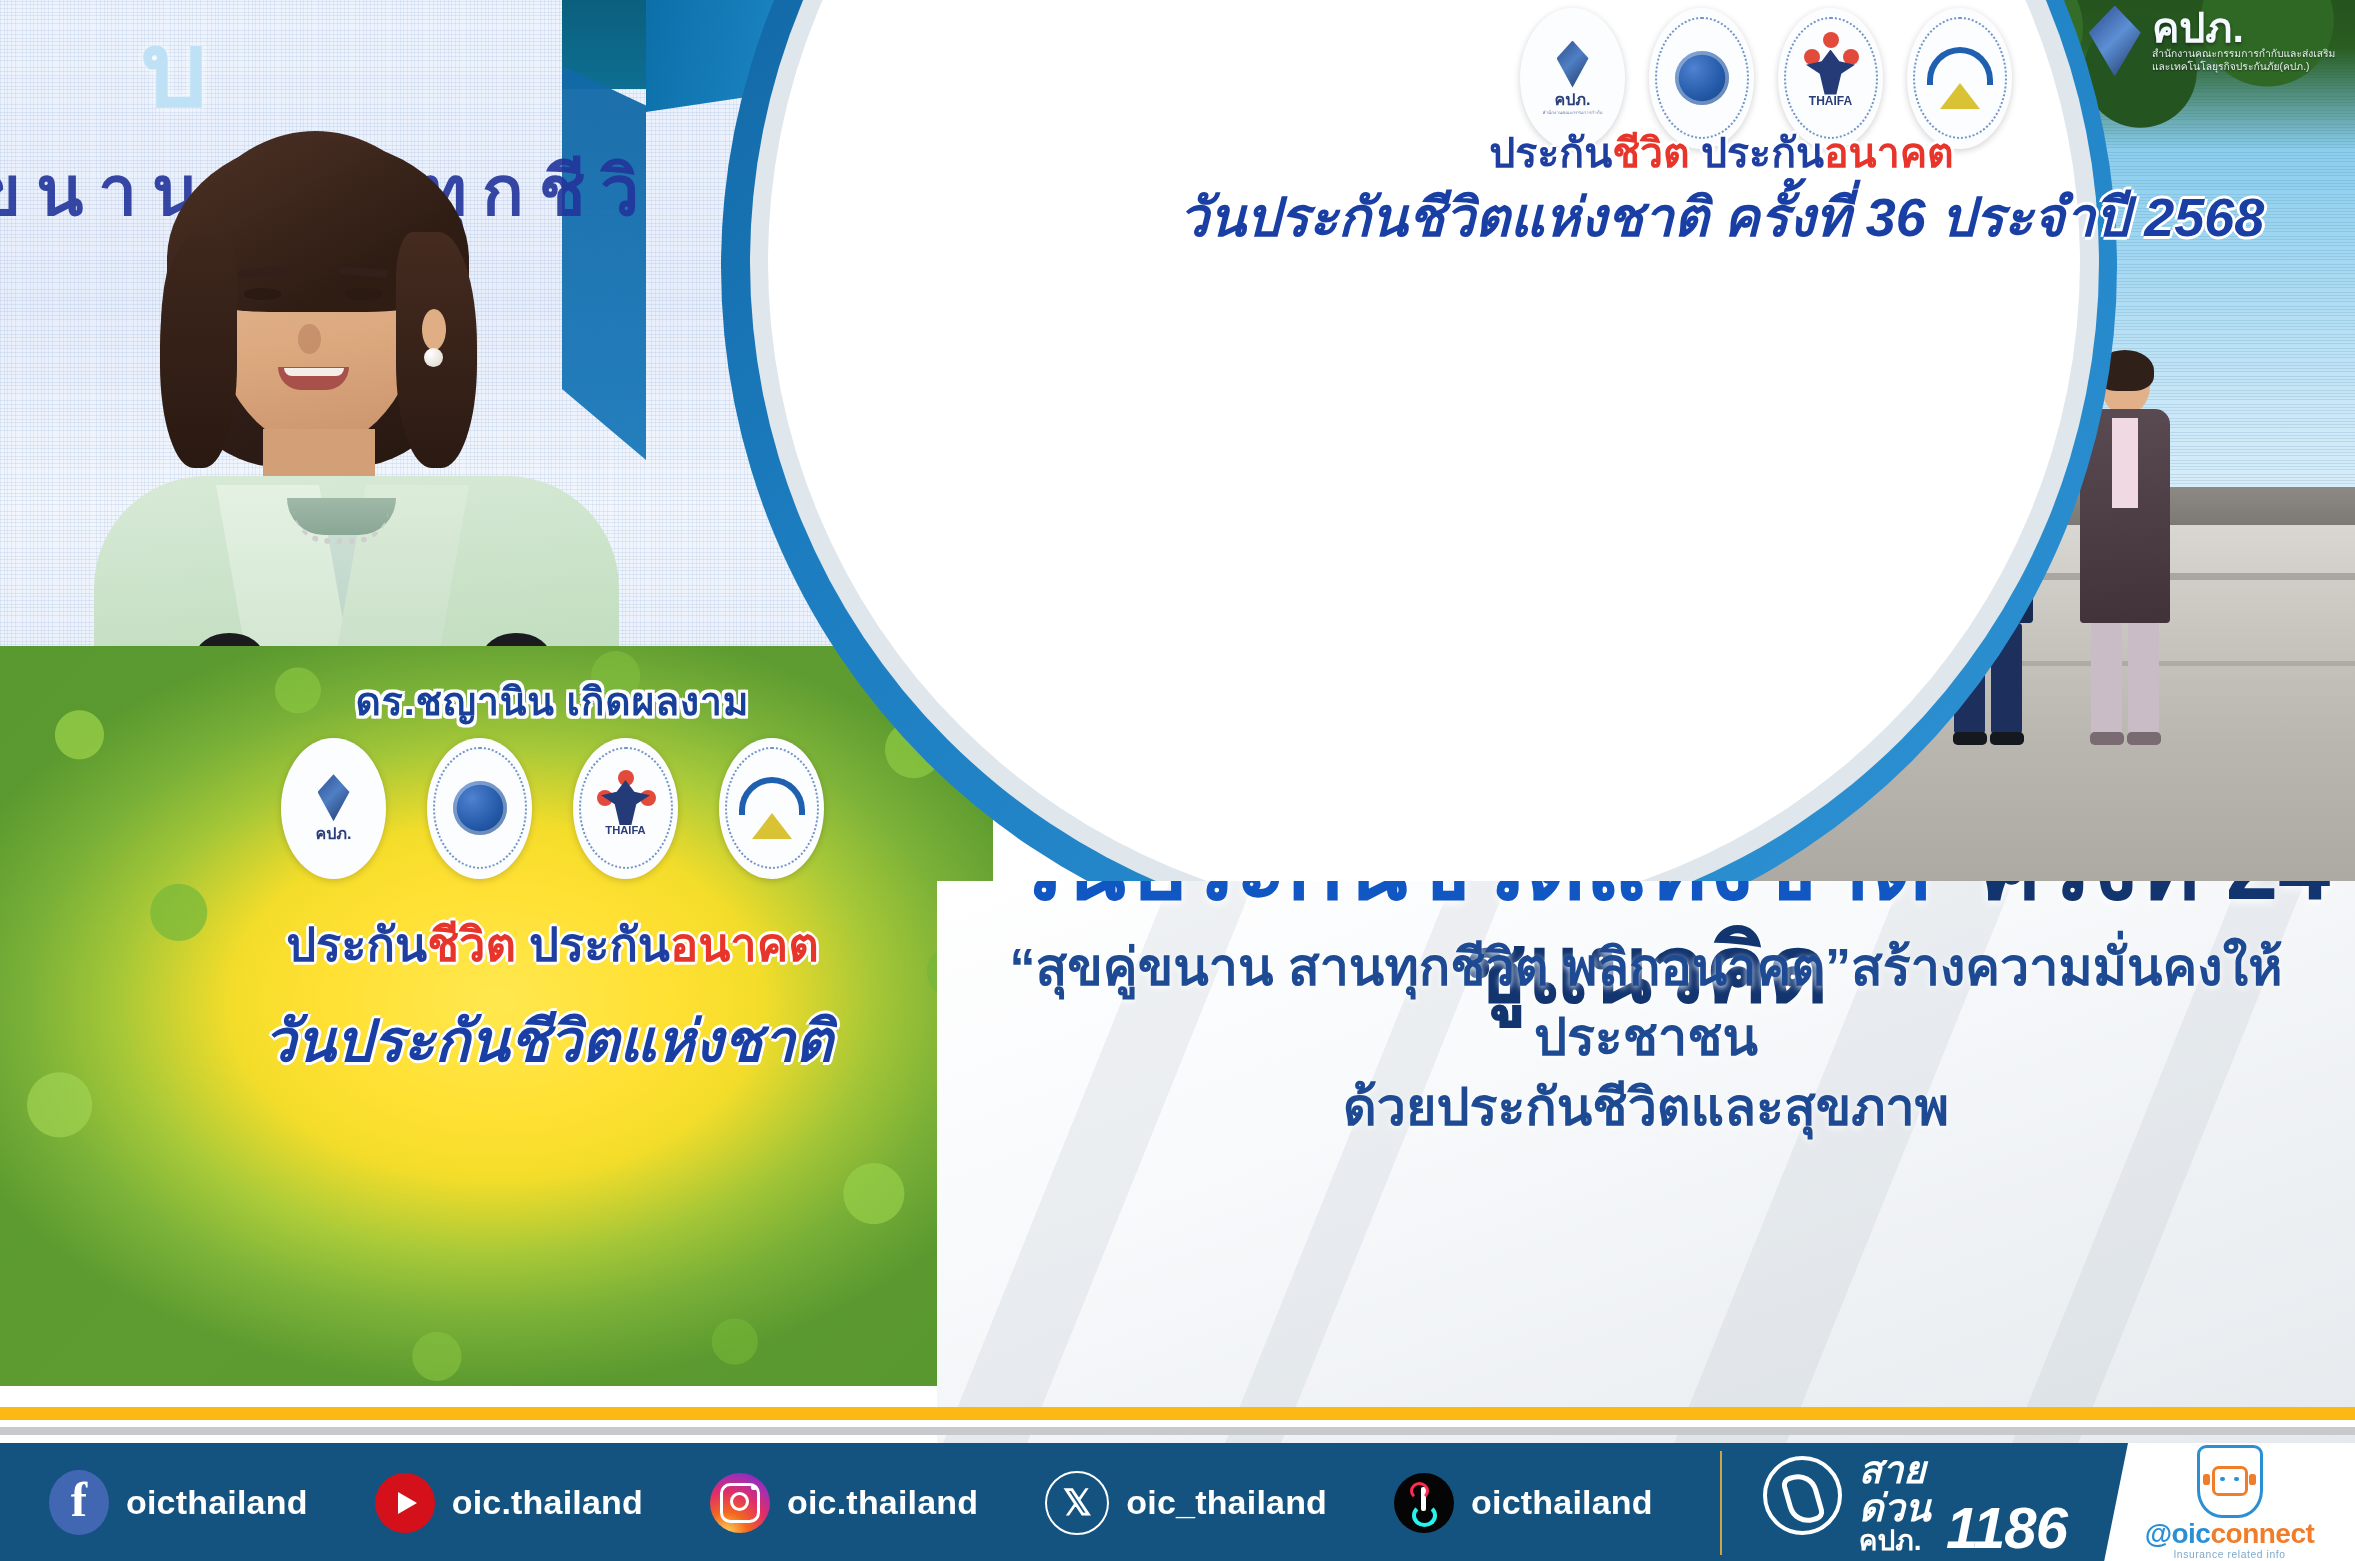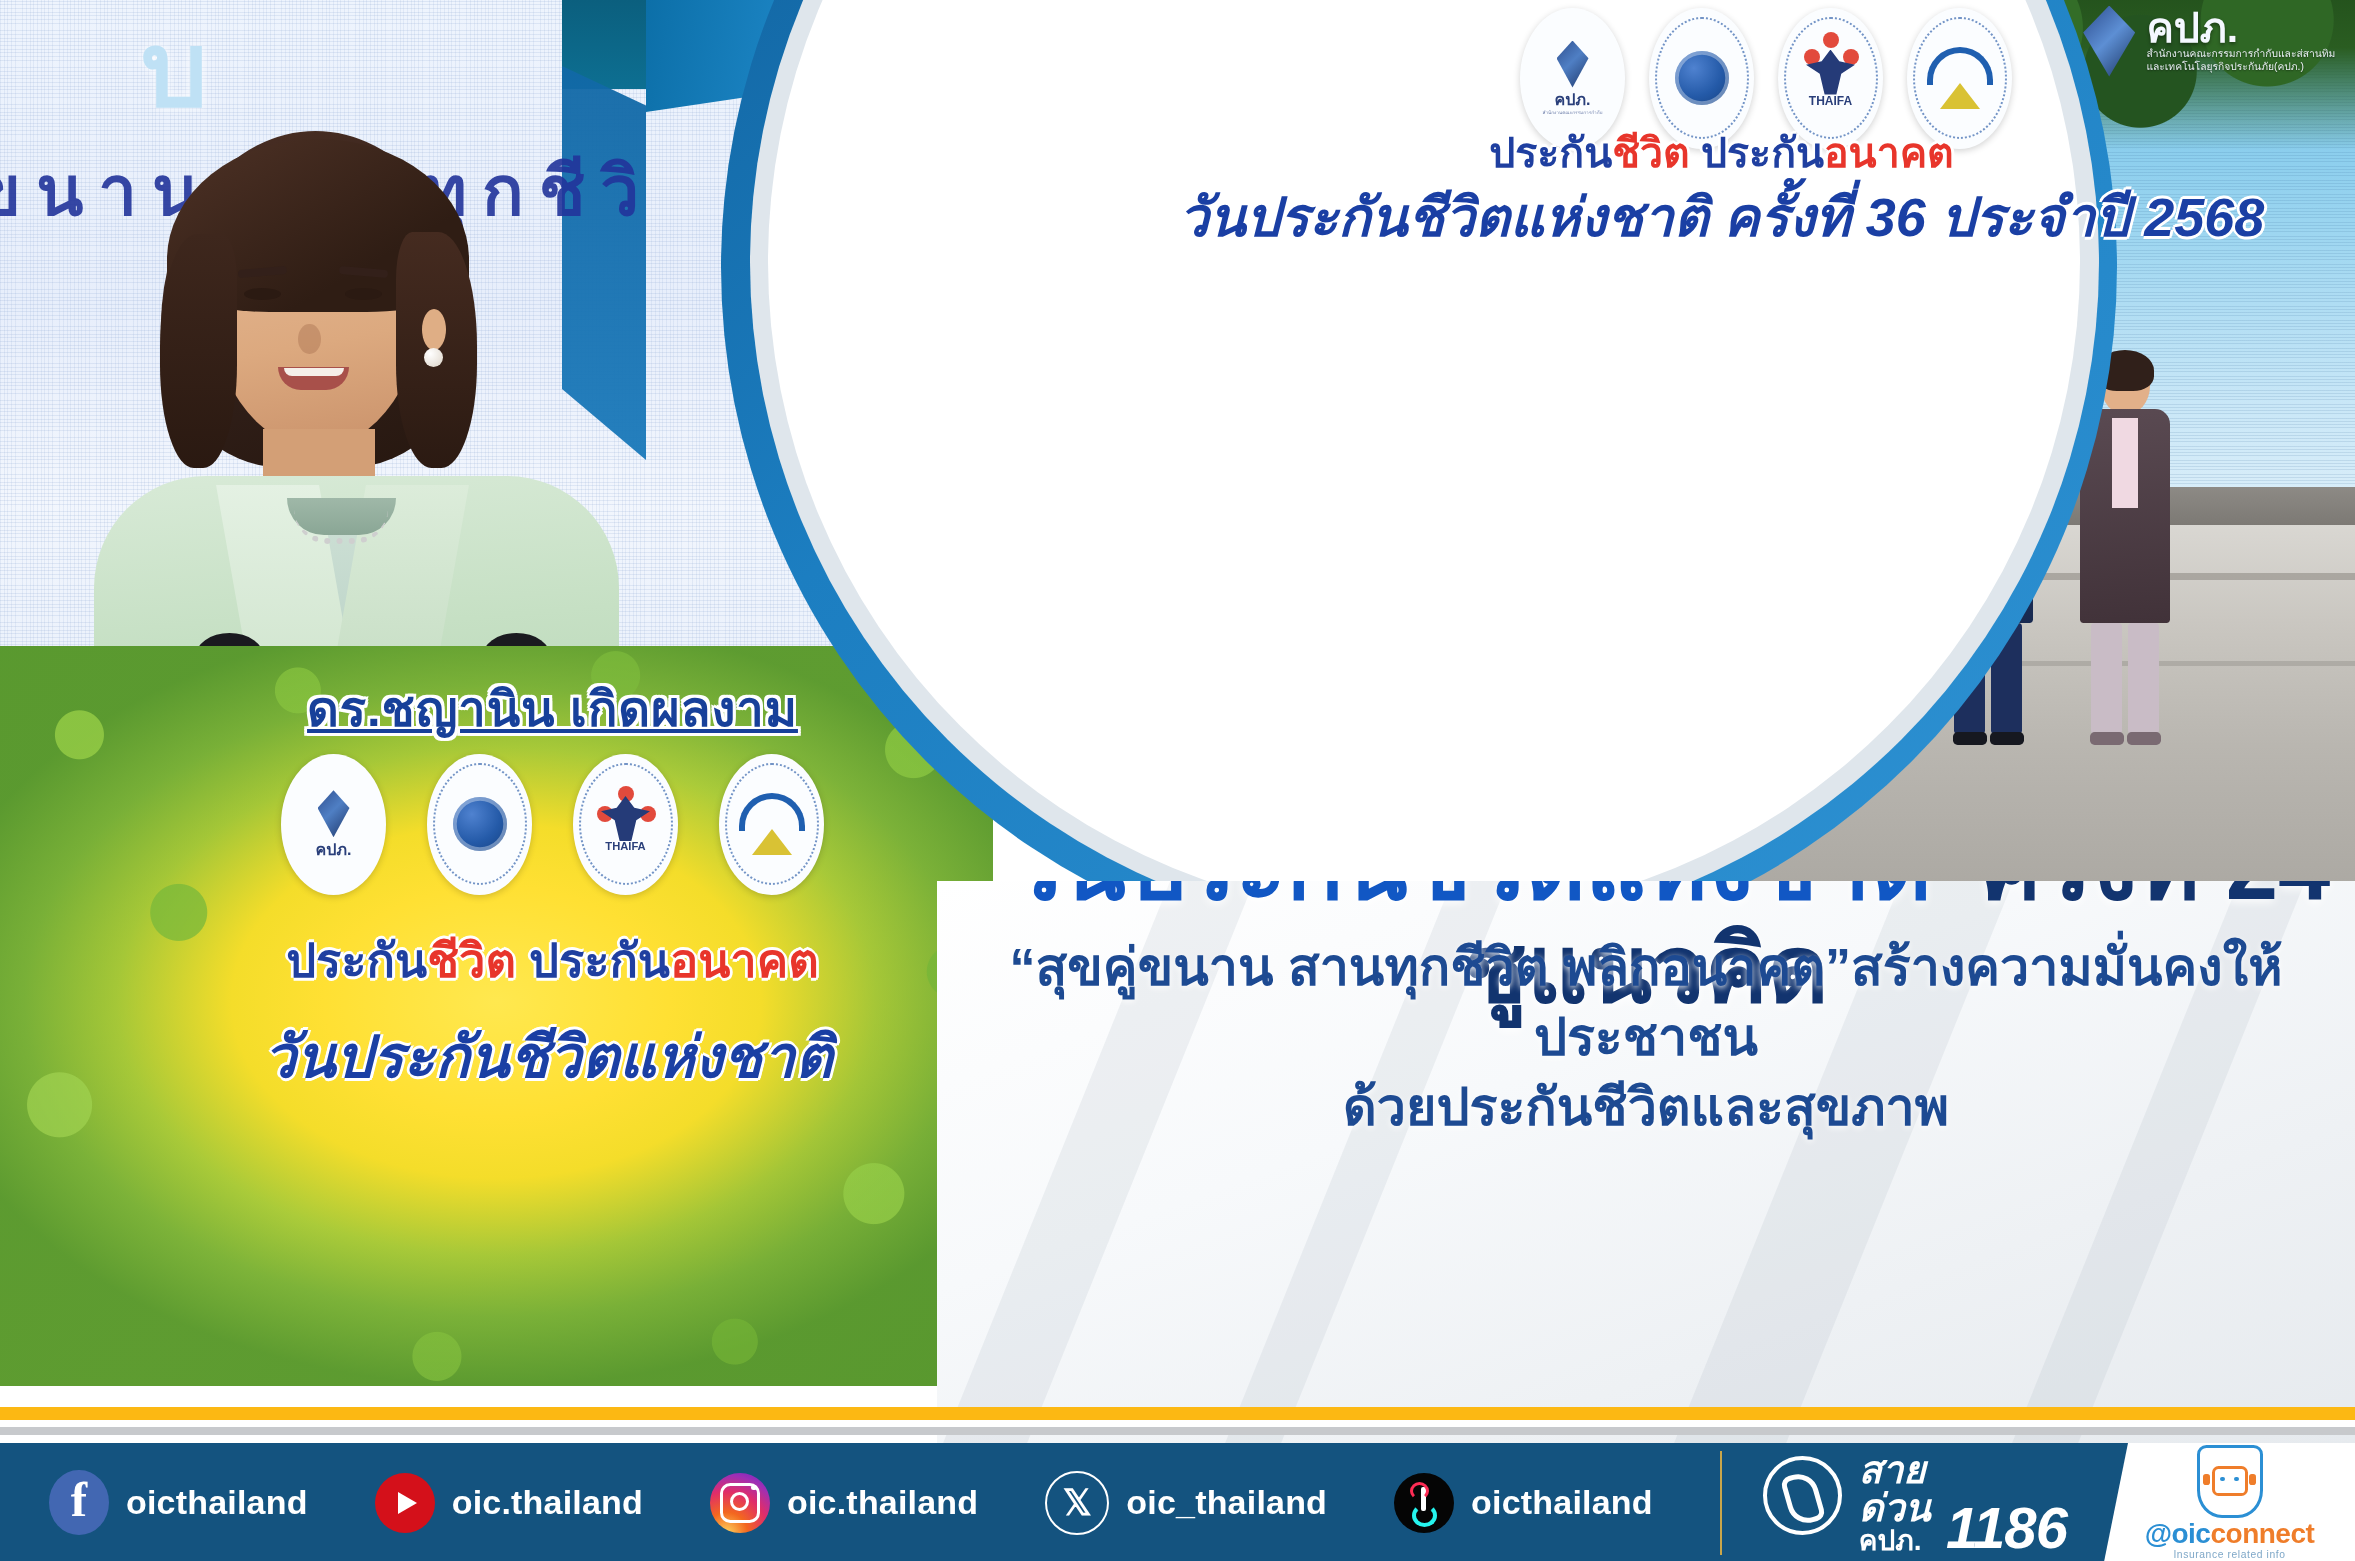--- a/index.html
+++ b/index.html
@@ -124,24 +124,23 @@
       radial-gradient(circle at 96% 44%,rgba(118,182,56,.9) 0 26px,transparent 27px),
       radial-gradient(circle at 88% 74%,rgba(150,206,72,.85) 0 30px,transparent 31px),
       radial-gradient(circle at 30% 6%,rgba(138,198,64,.8) 0 22.5px,transparent 23.4px),
       radial-gradient(circle at 62% 4%,rgba(126,188,60,.8) 0 24px,transparent 25px),
       radial-gradient(circle at 44% 96%,rgba(132,192,62,.8) 0 24px,transparent 25px),
       radial-gradient(circle at 74% 94%,rgba(116,180,54,.8) 0 22.5px,transparent 23.4px);
     opacity:.85;
   }
   .podium-inner{position:relative;z-index:2;padding-top:24px;text-align:center;}
   .pd-name{
-    font-size:49px;font-weight:700;color:#17409a;letter-spacing:0.9px;
+    font-size:39px;font-weight:700;color:#17409a;letter-spacing:0.9px;
     text-shadow:-2.8px 0 #fff,2.8px 0 #fff,0 -2.8px #fff,0 2.8px #fff,-2.8px -2.8px #fff,2.8px 2.8px #fff,-2.8px 2.8px #fff,2.8px -2.8px #fff;
     margin:0 0 5.6px 112px;
-    text-decoration:underline;
   }
   .pd-role{
     font-size:37px;font-weight:600;color:#17409a;
     text-shadow:-2.8px 0 #fff,2.8px 0 #fff,0 -2.8px #fff,0 2.8px #fff,-2.8px -2.8px #fff,2.8px 2.8px #fff,-2.8px 2.8px #fff,2.8px -2.8px #fff;
     margin:0 0 20.6px 112px;
   }
   .pd-logos{display:flex;justify-content:center;gap:41px;margin:5.6px 0 0 112px;}
   .pd-slogan{
     margin:28px 0 0 112px;font-size:47px;font-weight:700;letter-spacing:0;
     text-shadow:-2.8px 0 #fff,2.8px 0 #fff,0 -2.8px #fff,0 2.8px #fff,-1.9px -1.9px #fff,1.9px 1.9px #fff;
@@ -363,21 +362,21 @@
           <div class="lg-ring"></div>
           <div class="lg-arc"></div>
           <div class="lg-tri"></div>
         </div>
       </div>
 
       <div class="rp-brand">
         <div class="rp-brand-diamond"></div>
         <div class="rp-brand-txt">
           <div class="rp-brand-main">คปภ.</div>
-          <div class="rp-brand-sub">สำนักงานคณะกรรมการกำกับและส่สานทิม</div>
+          <div class="rp-brand-sub">สำนักงานคณะกรรมการกำกับและส่งเสริม</div>
           <div class="rp-brand-sub">และเทคโนโลยุรกิจประกันภัย(คปภ.)</div>
         </div>
       </div>
 
       <div class="rp-line1">
         <span class="b">ประกัน</span><span class="r">ชีวิต</span><span class="b"> ประกัน</span><span class="r">อนาคต</span>
       </div>
       <div class="rp-line2">วันประกันชีวิตแห่งชาติ ครั้งที่ 36 ประจำปี 2568</div>
 
       <div class="rp-riser"></div>

